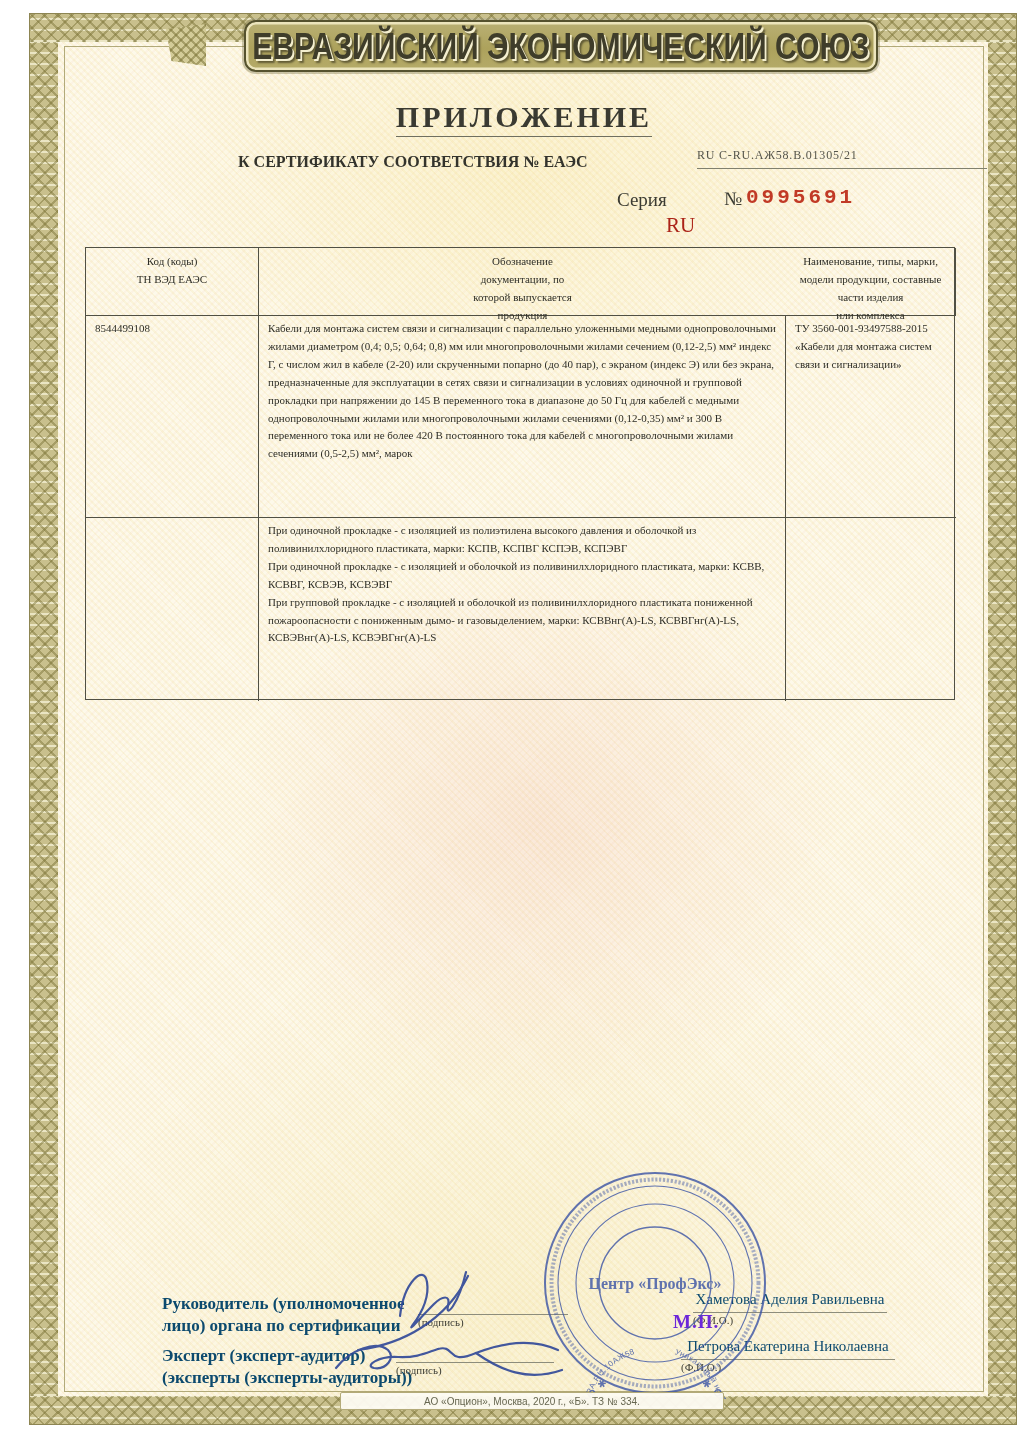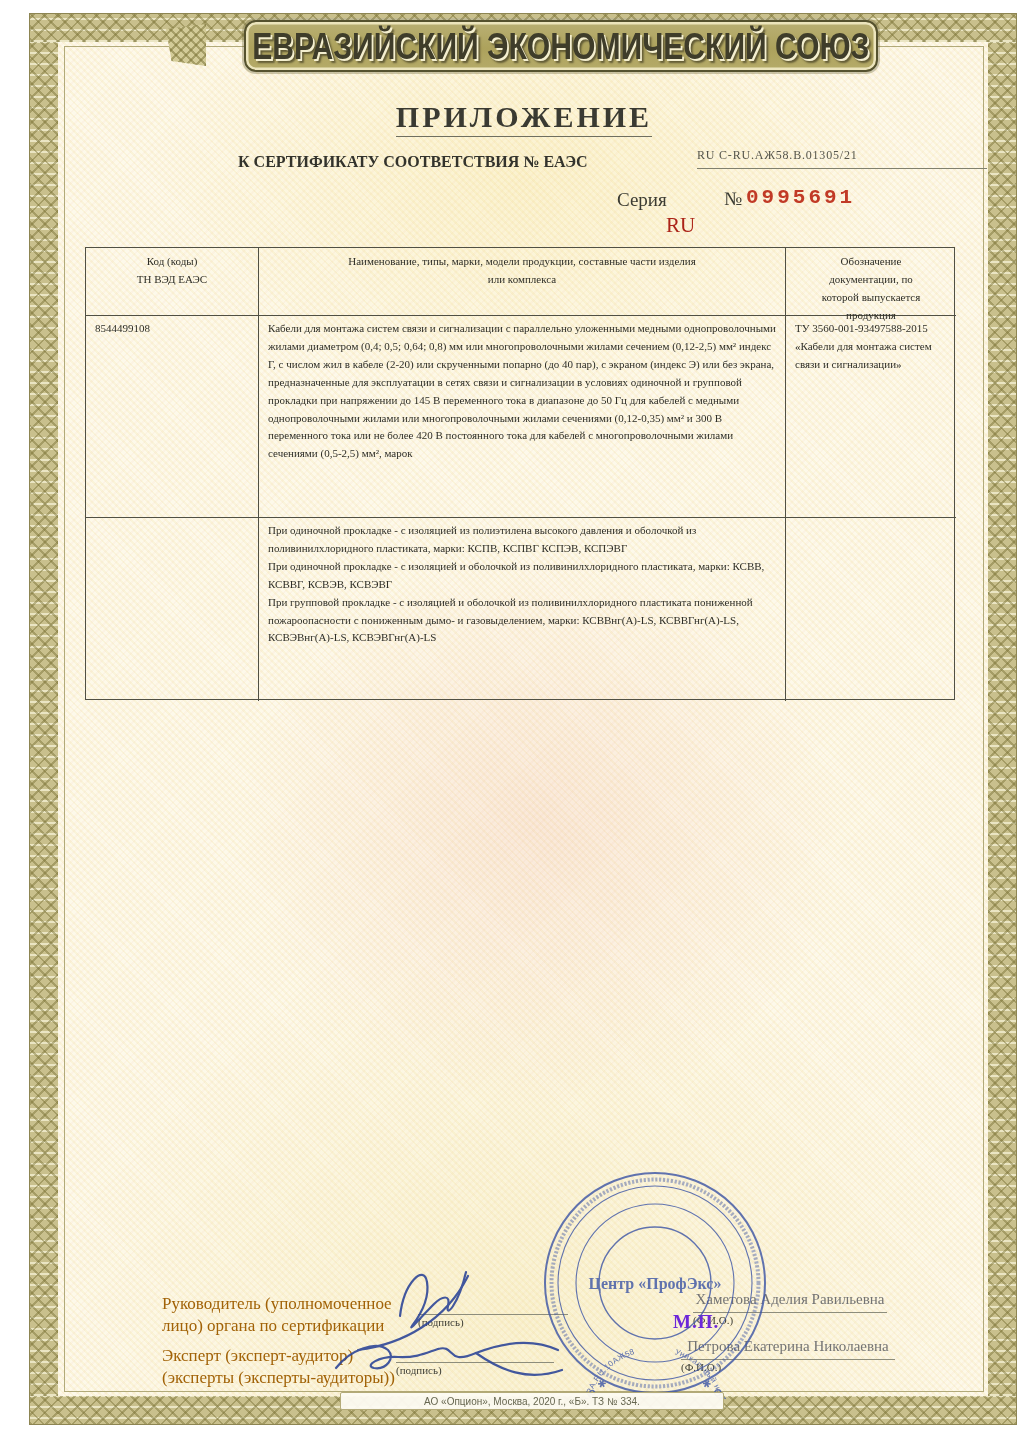--- a/index.html
+++ b/index.html
@@ -70,24 +70,24 @@
   .products-table { position:absolute; left:85px; top:247px; width:870px; height:453px;
     display:grid; grid-template-columns:173px 527px 170px; grid-template-rows:68px 202px 183px;
     border:1.6px solid #505044; font-size:11px; color:#2e2e27; line-height:17.9px; }
   .cell { border-right:1.4px solid #505044; border-bottom:1.4px solid #505044; padding:4px 9px; }
   .cell.last-col { border-right:none; }
   .cell.last-row { border-bottom:none; }
   .th { text-align:center; white-space:pre-line; padding-top:5px; }
   .pre { white-space:pre-line; }
 
   
-  .sig-label { position:absolute; left:162px; width:300px; font-weight:400; font-size:17px; line-height:22px; color:#a16207; white-space:pre-line; }
+  .sig-label { position:absolute; left:162px; width:300px; font-weight:700; font-size:17px; line-height:22px; color:#0c4a6e; white-space:pre-line; }
   .line { position:absolute; border-top:1.3px solid #8d8d7c; }
   .caption { position:absolute; font-size:11px; color:#3f3f35; }
-  .name { position:absolute; text-align:center; font-size:15px; color:#737373; }
+  .name { position:absolute; text-align:center; font-size:15px; color:#0c4a6e; }
   .mp-label { position:absolute; left:637px; top:1311px; font-weight:700; font-size:19px; color:#6d28d9; letter-spacing:1px;margin-left:36px; }
 
   .stamp-svg { position:absolute; left:539px; top:1167px; opacity:.82; }
   .sign-svg  { position:absolute; left:300px; top:1252px; }
 
   .imprint { position:absolute; left:340px; top:1392px; width:384px; height:18px;
     background:rgba(253,251,242,.95); border:1px solid #b3aa78; border-radius:2px;
     font-family:"Liberation Sans","DejaVu Sans",sans-serif; font-size:10px; color:#666650;
     display:flex; align-items:center; justify-content:center; white-space:nowrap;text-align:right; }
 </style>
@@ -112,26 +112,26 @@
   <div class="cert-number">RU C-RU.АЖ58.В.01305/21</div>
   <span class="series-label">Серия</span>
   <span class="series-value">RU</span>
   <span class="number-sign">№</span>
   <span class="serial-number">0995691</span>
 
 
   <div class="products-table">
     <div class="cell th">Код (коды)
 ТН ВЭД ЕАЭС</div>
-    <div class="cell th">Наименование, типы, марки, модели продукции, составные части изделия
-или комплекса</div>
     <div class="cell th last-col">Обозначение
 документации, по
 которой выпускается
 продукция</div>
+    <div class="cell th">Наименование, типы, марки, модели продукции, составные части изделия
+или комплекса</div>
 
     <div class="cell">8544499108</div>
     <div class="cell">Кабели для монтажа систем связи и сигнализации с параллельно уложенными медными однопроволочными жилами диаметром (0,4; 0,5; 0,64; 0,8) мм или многопроволочными жилами сечением (0,12-2,5) мм² индекс Г, с числом жил в кабеле (2-20) или скрученными попарно (до 40 пар),  с экраном (индекс Э) или без экрана, предназначенные для эксплуатации в сетях связи и сигнализации в условиях одиночной и групповой прокладки при напряжении до 145 В переменного тока в диапазоне до 50 Гц для кабелей с медными однопроволочными  жилами или многопроволочными жилами сечениями (0,12-0,35) мм² и 300 В переменного тока или не более 420 В постоянного тока для кабелей с многопроволочными жилами сечениями (0,5-2,5) мм², марок</div>
     <div class="cell last-col">ТУ 3560-001-93497588-2015 «Кабели для монтажа систем связи и сигнализации»</div>
 
     <div class="cell last-row"></div>
     <div class="cell last-row pre">При одиночной прокладке - с изоляцией из полиэтилена высокого давления и оболочкой из поливинилхлоридного пластиката, марки: КСПВ, КСПВГ КСПЭВ,  КСПЭВГ
 При одиночной прокладке - с изоляцией и оболочкой из поливинилхлоридного пластиката, марки: КСВВ, КСВВГ, КСВЭВ, КСВЭВГ
 При групповой прокладке - с изоляцией и оболочкой из поливинилхлоридного пластиката пониженной пожароопасности с пониженным дымо- и газовыделением, марки:  КСВВнг(А)-LS, КСВВГнг(А)-LS, КСВЭВнг(А)-LS,  КСВЭВГнг(А)-LS</div>
     <div class="cell last-col last-row"></div>

